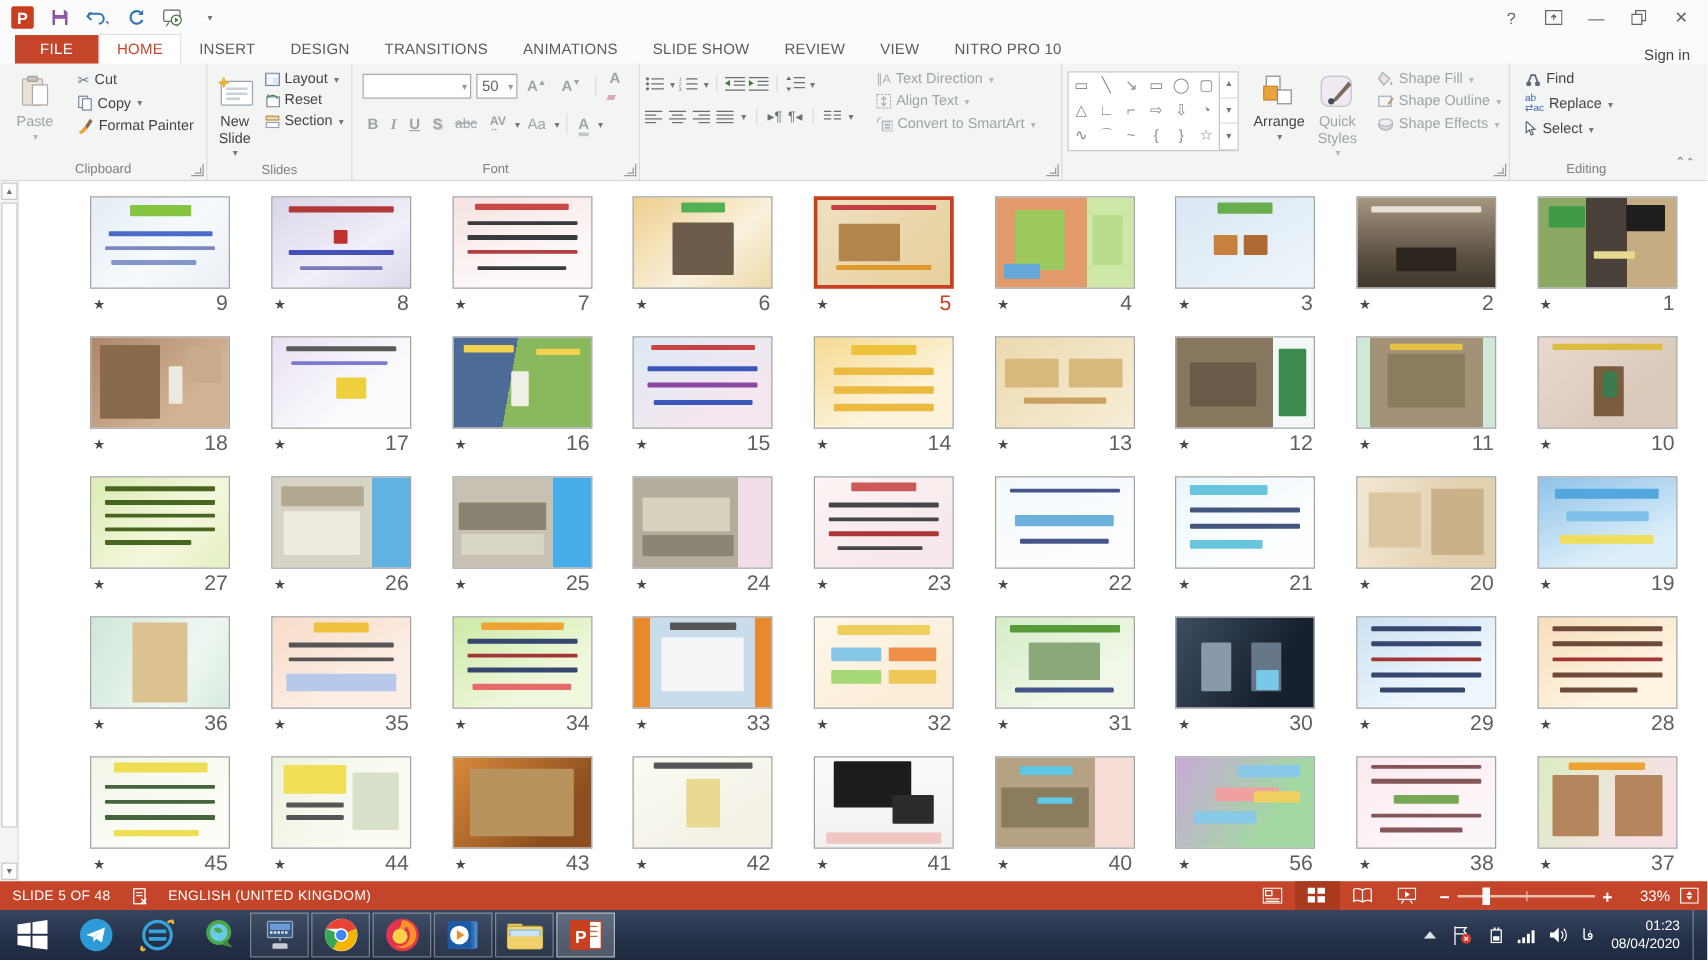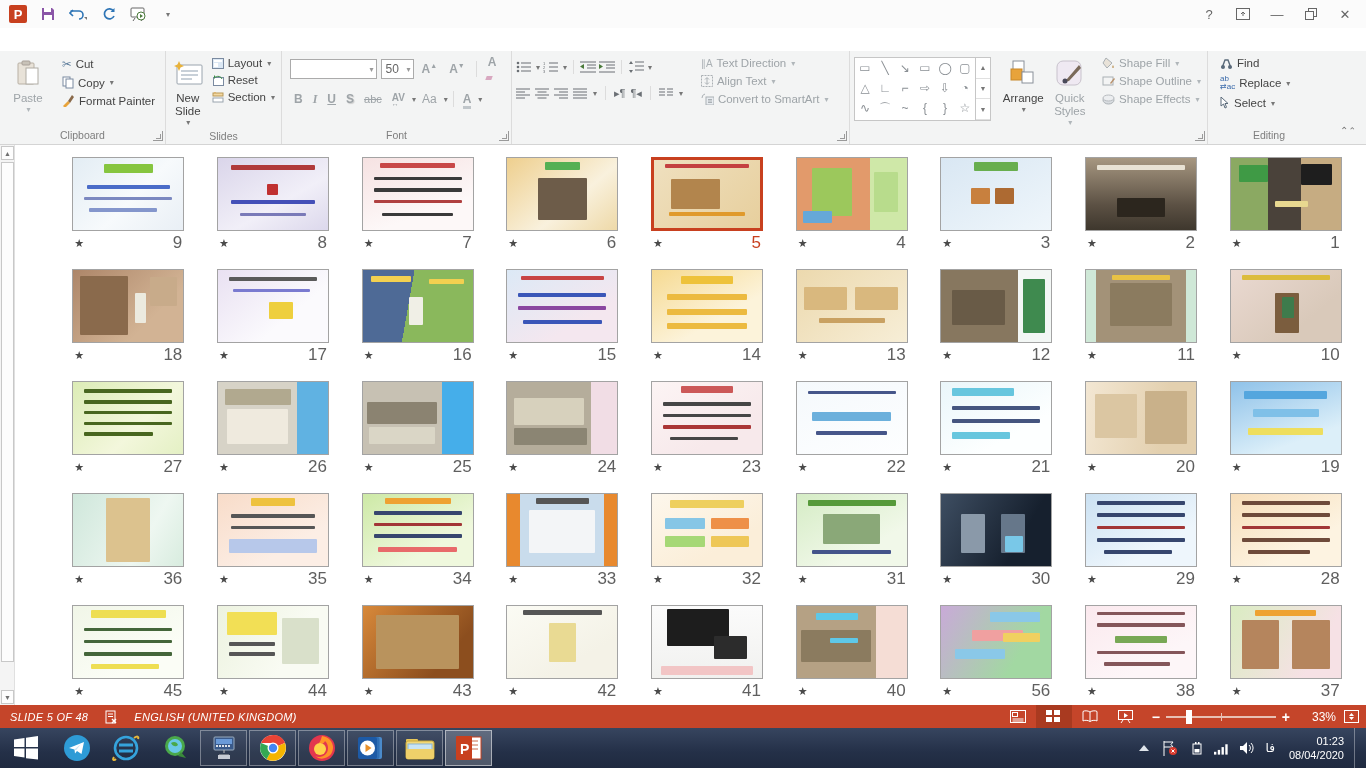--- a/index.html
+++ b/index.html
@@ -64,21 +64,21 @@
   .sthumb { width:112px; height:74px; border:1px solid #a3a3a3; position:relative; overflow:hidden; background:#fff; }
   .slide-cell.sel .sthumb { border:3px solid #C8401F; }
   .sblock { position:absolute; border-radius:1px; }
   .scaption { width:112px; height:24px; display:flex; align-items:center; justify-content:space-between; padding:0 2px; }
   .sstar { font-size:11px; color:#4a4a4a; }
   .snum { font-size:17px; color:#5f5f5f; }
   .slide-cell.sel .snum { color:#C8401F; }
 
   
   .statusbar { position:absolute; left:0; top:705px; width:1366px; height:23px; background:#C5452A; color:#fff; display:flex; align-items:center; font-size:11px; }
-  .sb-left { display:flex; align-items:center; gap:16px; padding-left:10px; letter-spacing:.3px;font-style:italic; }
+  .sb-left { display:flex; align-items:center; gap:16px; padding-left:10px; letter-spacing:.3px; }
   .sb-right { margin-left:auto; display:flex; align-items:center; height:100%; }
   .sb-viewbtn { width:36px; height:100%; display:flex; align-items:center; justify-content:center; }
   .sb-viewbtn.active { background:#a93a20; }
   .zoomctl { display:flex; align-items:center; gap:6px; padding:0 8px; }
   .ztrack { position:relative; width:110px; height:2px; background:#e8c0b4; }
   .ztick { position:absolute; left:50%; top:-3px; width:1px; height:8px; background:#e8c0b4; }
   .zthumb { position:absolute; left:18%; top:-6px; width:6px; height:14px; background:#fff; }
   .zbtn { font-size:14px; font-weight:bold; }
   .zpct { width:38px; text-align:right; font-size:12px; }
   .fitbtn { width:30px; height:100%; display:flex; align-items:center; justify-content:center; }
@@ -150,20 +150,35 @@
       <span class="wbtn">
         <svg width="12" height="12" viewBox="0 0 12 12">
             <rect x="3.5" y="0.5" width="8" height="8" fill="none" stroke="#666"></rect>
             <rect x="0.5" y="3.5" width="8" height="8" fill="#fbfbfb" stroke="#666"></rect>
           </svg>
       </span>
       <span class="wbtn">✕</span>
     </div>
   </div>
 
+  <div class="tabrow">
+    <div class="file-tab">FILE</div>
+    <div class="tabs">
+        <div class="tab active">HOME</div>
+        <div class="tab">INSERT</div>
+        <div class="tab">DESIGN</div>
+        <div class="tab">TRANSITIONS</div>
+        <div class="tab">ANIMATIONS</div>
+        <div class="tab">SLIDE SHOW</div>
+        <div class="tab">REVIEW</div>
+        <div class="tab">VIEW</div>
+        <div class="tab">NITRO PRO 10</div>
+      </div>
+    <div class="signin">Sign in</div>
+  </div>
 
   <div class="ribbon">
 
     <div class="rgroup" style="width:166px">
       <div class="rgroup-body">
         <div class="rbig dis">
           <span class="bicon">
             <svg width="22" height="26" viewBox="0 0 22 26">
                 <rect x="1" y="3" width="16" height="21" rx="1" fill="#e8e2d8" stroke="#b8b0a4"></rect>
                 <rect x="5" y="1" width="8" height="4" rx="1" fill="#c8c2b8" stroke="#a8a098"></rect>

